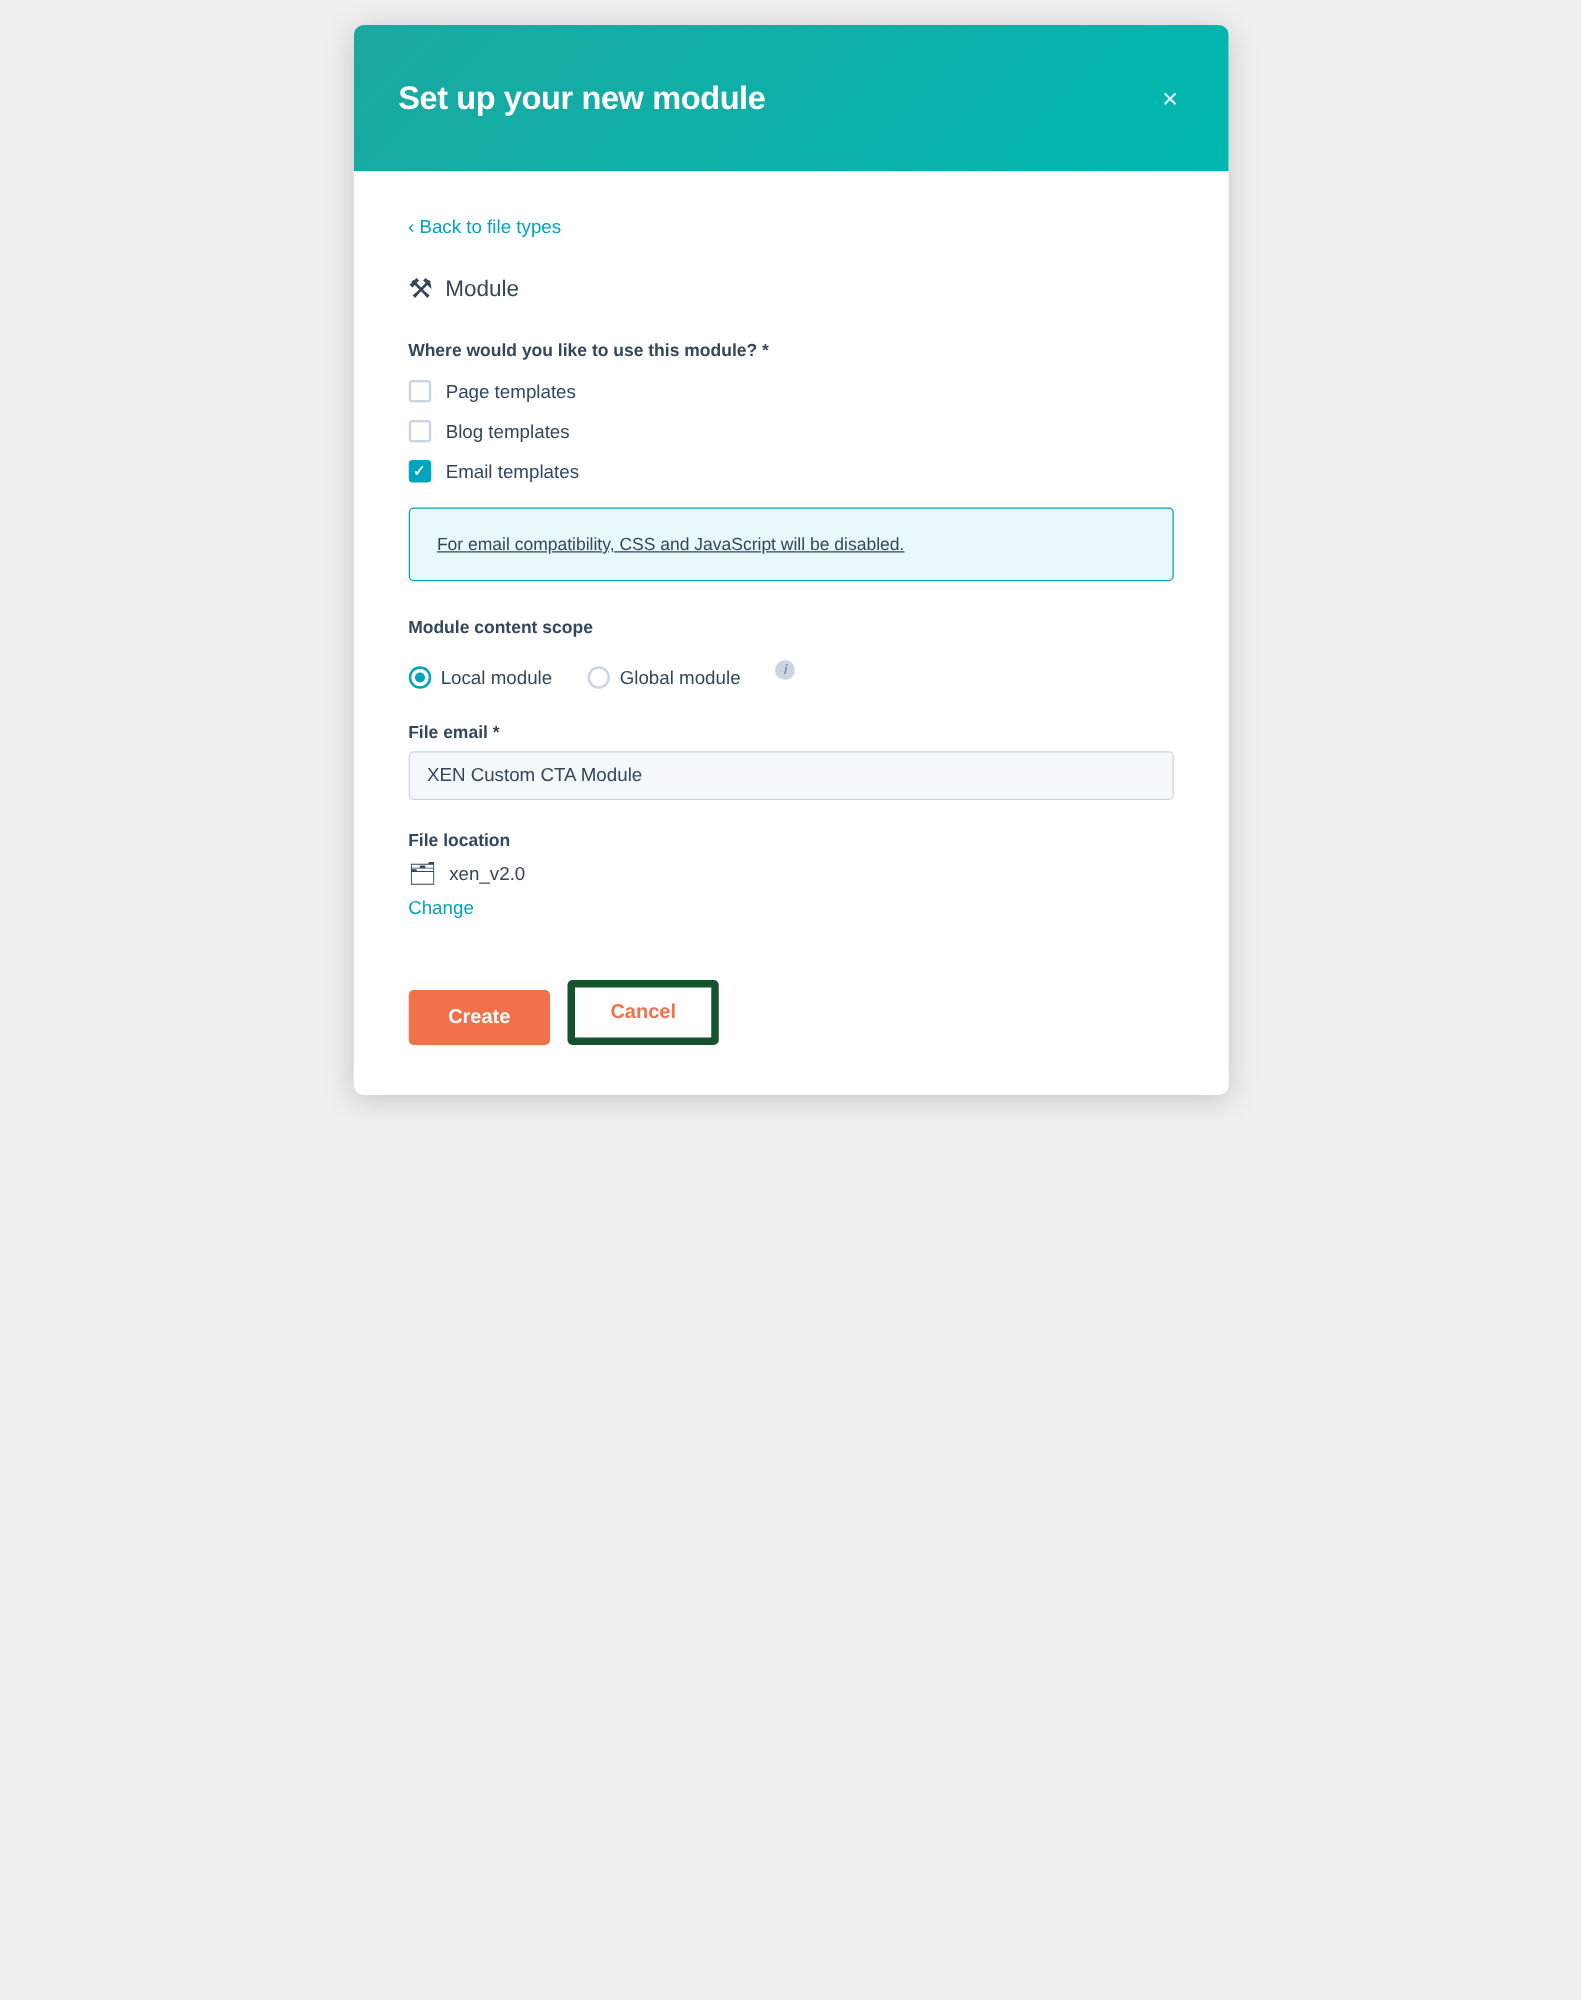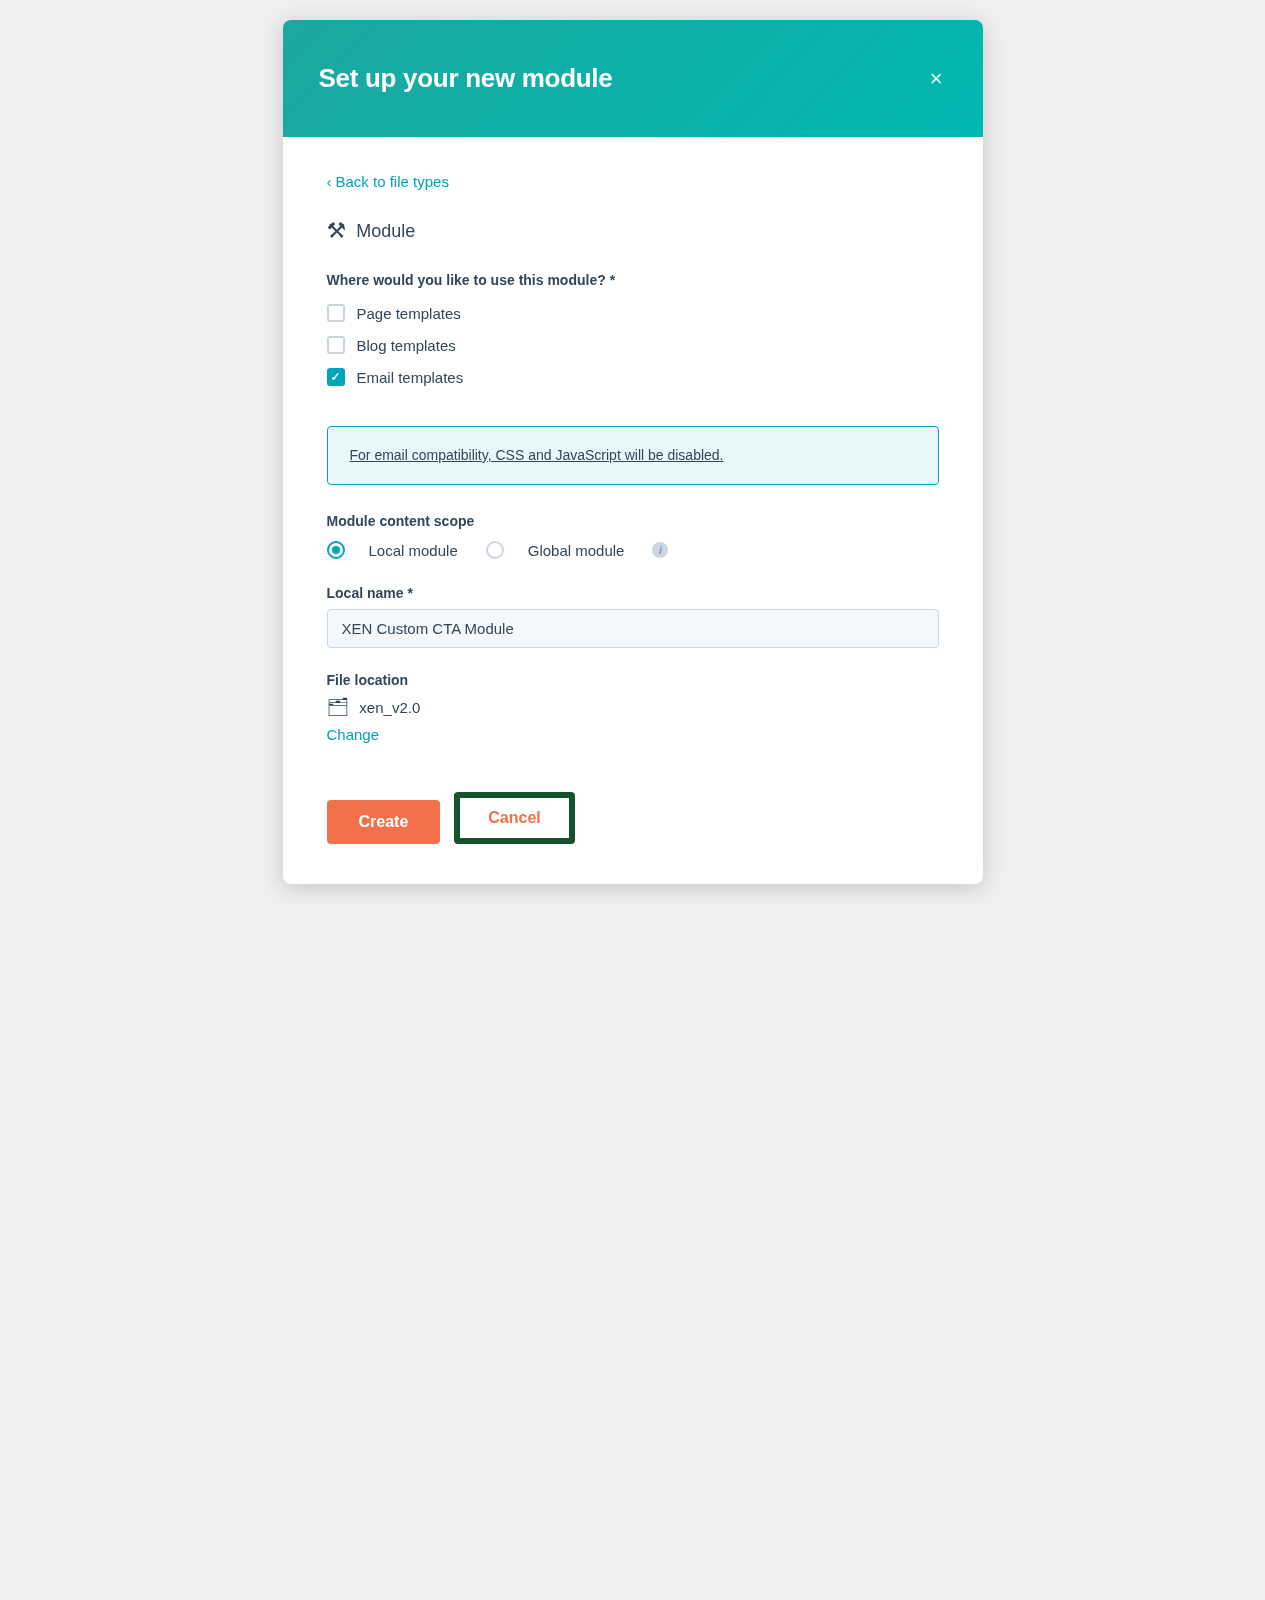--- a/index.html
+++ b/index.html
@@ -95,21 +95,21 @@
       font-size: 14px;
       color: #33475b;
       font-weight: 600;
       margin-bottom: 16px;
     }
 
     .checkbox-group {
       display: flex;
       flex-direction: column;
       gap: 14px;
-      margin-bottom: 40px;
+      margin-bottom: 20px;
     }
 
     .checkbox-item {
       display: flex;
       align-items: center;
       gap: 12px;
       cursor: pointer;
     }
 
     .checkbox-box {
@@ -163,22 +163,23 @@
     .radio-group {
       display: flex;
       align-items: center;
       gap: 28px;
       margin-top: 12px;
     }
 
     .radio-item {
       display: flex;
       align-items: center;
-      gap: 24px;
-      cursor: pointer;
+      gap: 8px;
+      cursor: pointer;
+      margin-top: 12px;
     }
 
     .radio-circle {
       width: 18px;
       height: 18px;
       border: 2px solid #cbd6e2;
       border-radius: 50%;
       background: #ffffff;
       display: flex;
       align-items: center;
@@ -364,21 +365,21 @@
           <span class="radio-label">Global module</span>
         </div>
 
         <span class="info-icon">i</span>
 
       </div>
     </div>
 
     
     <div class="field-section">
-      <div class="field-label">Local name *</div>
+      <div class="field-label">File email *</div>
       <input class="text-input" type="text" value="XEN Custom CTA Module" placeholder="Enter file name" style="">
     </div>
 
     
     <div class="file-location-section">
       <div class="field-label">File location</div>
       <div class="folder-row">
         <span class="folder-icon">🗂</span>
         <span class="folder-name">xen_v2.0</span>
       </div>

